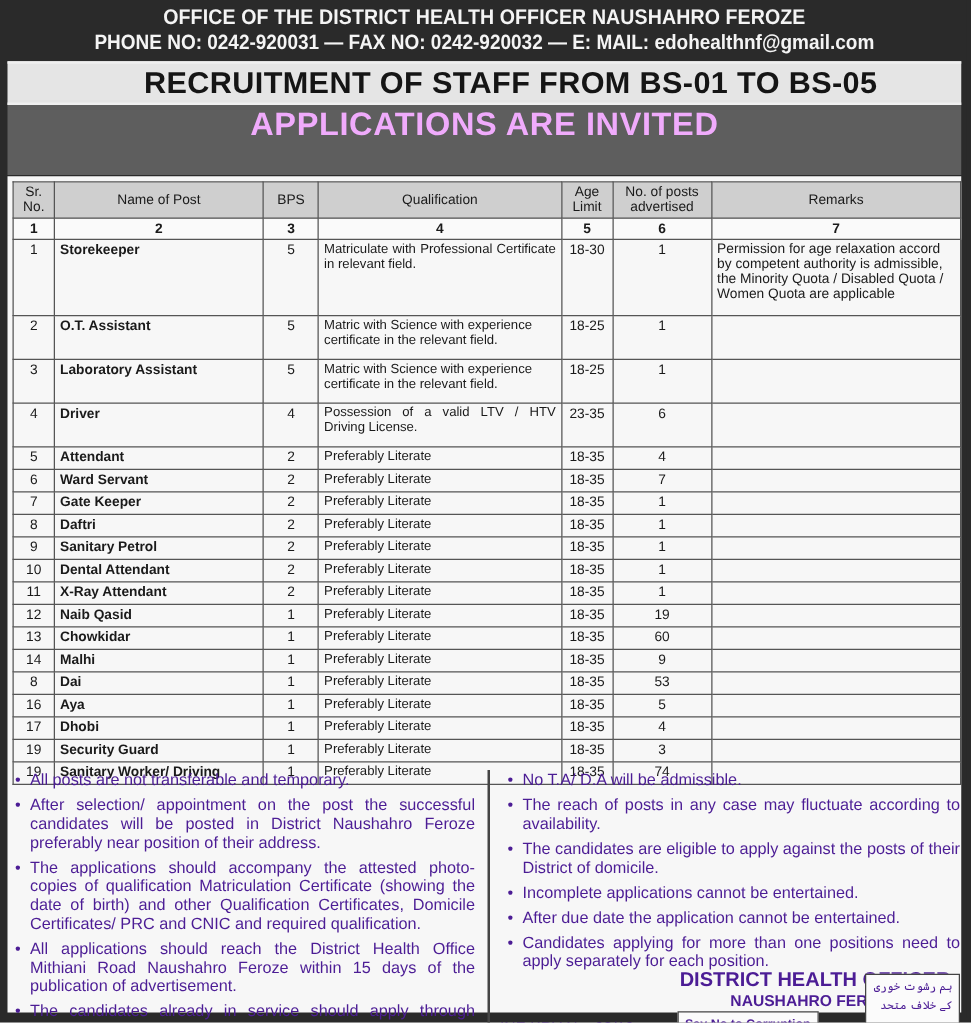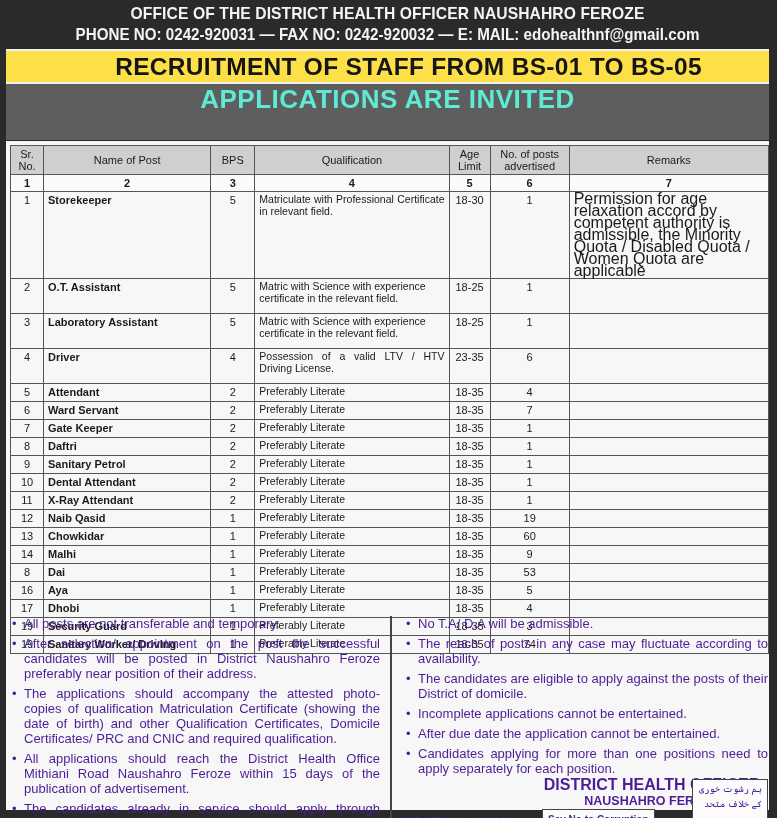--- a/index.html
+++ b/index.html
@@ -1,38 +1,38 @@
 <!DOCTYPE html>
 <html><head>
 <meta charset="utf-8">
 <style>
   html, body { margin:0; padding:0; }
   body { width:777px; height:818px; background:#2a2a2a; font-family:"Liberation Sans", sans-serif; color:#1a1a1a; overflow:hidden; }
   .page { position:relative; width:771px; height:814px; margin:0 0 0 2px; background:#2a2a2a; }
   .hdr { text-align:center; color:#f4f4f4; font-family:"Liberation Sans", sans-serif; }
   .hdr1 { position:absolute; left:0; right:0; top:4px; font-size:17px; font-weight:bold; letter-spacing:0.1px; transform:scaleX(0.92); }
   .hdr2 { position:absolute; left:0; right:0; top:25px; font-size:16.5px; font-weight:bold; transform:scaleX(0.92); }
-  .band1 { position:absolute; left:4px; right:4px; top:49px; height:31px; background:#fde047; border-top:2px solid #f0f0f0; border-bottom:2px solid #f0f0f0; text-align:center;padding-left:42px; }
+  .band1 { position:absolute; left:4px; right:4px; top:49px; height:31px; background:#e5e5e5; border-top:2px solid #f0f0f0; border-bottom:2px solid #f0f0f0; text-align:center;padding-left:42px; }
   .band1 span { display:inline-block; font-size:24px; font-weight:bold; line-height:31px; color:#151515; transform:scaleX(1.02); letter-spacing:0.3px; }
-  .band2 { position:absolute; left:4px; right:4px; top:84px; height:56px; background:#5e5e5e; text-align:center; color:#5eead4; }
+  .band2 { position:absolute; left:4px; right:4px; top:84px; height:56px; background:#5e5e5e; text-align:center; color:#f0abfc; }
   .band2 .t1 { font-size:26px; font-weight:bold; line-height:30px; letter-spacing:0.5px; }
   .band2 .t2 { font-size:19.5px; font-weight:bold; line-height:26px; letter-spacing:0.2px; }
   .sheet { position:absolute; left:4px; right:4px; top:141px; bottom:4px; background:#f7f7f7; }
   table.posts { position:absolute; left:4px; top:4px; width:759px; border-collapse:collapse; font-size:11px; }
   table.posts th, table.posts td { border:1px solid #555; padding:1px 4px; vertical-align:top; }
   table.posts thead th { background:#cfcfcf; font-weight:normal; font-size:11px; line-height:12px; height:26px; vertical-align:middle; text-align:center; }
   table.posts tr.nums td { background:#fafafa; font-weight:bold; text-align:center; height:14px; line-height:14px; }
   table.posts td.sr { text-align:center; width:24px; }
   table.posts td.name { font-weight:bold; width:158px; }
   table.posts td.bps { text-align:center; width:35px; }
   table.posts td.qual { width:185px; font-size:10.5px; line-height:12px; }
   table.posts td.qual.just { text-align:justify; text-align-last:auto; }
   table.posts td.age { text-align:center; width:32px; }
   table.posts td.cnt { text-align:center; width:70px; }
-  table.posts td.rem { width:190px; font-size:16px; line-height:12px; }
+  table.posts td.rem { width:190px; font-size:11px; line-height:12px; }
   table.posts tbody tr td { line-height:14px; }
   table.posts tbody tr.r2 td { height:32px; }
   table.posts tbody tr.r4 td { height:58px; }
   table.posts tbody tr.r1 td { height:15px; }
   .notes { position:absolute; top:452px; left:4px; right:4px; bottom:0; }
   .col { position:absolute; top:0; font-size:13px; line-height:15px; color:#4c1d95;margin-top:23px; }
   .col.left { left:0; width:370px; }
   .col.right { left:380px; width:378px; border-left:2px solid #444; padding-left:12px; box-sizing:border-box; height:218px; }
   .col ul { list-style:none; margin:0; padding:0; }
   .col li { position:relative; padding-left:14px; margin-bottom:5px; text-align:justify; }

